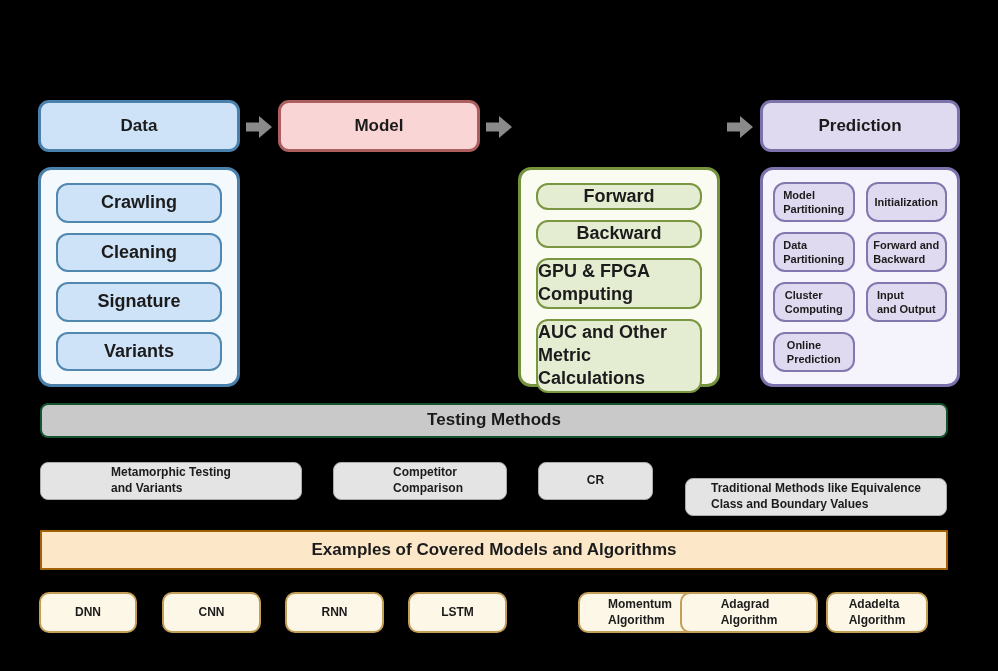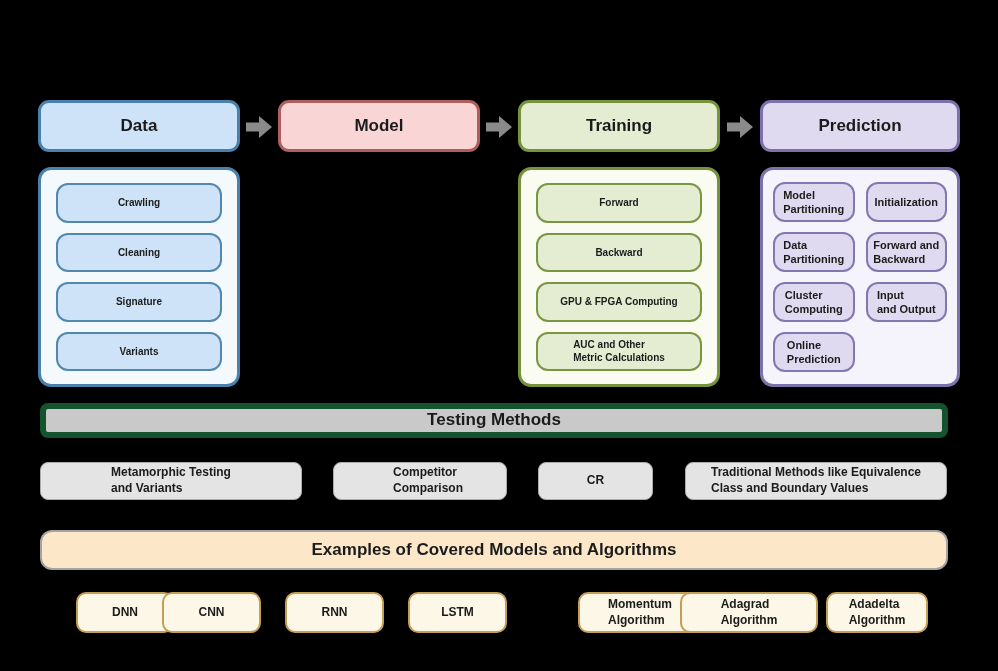--- a/index.html
+++ b/index.html
@@ -24,38 +24,38 @@
   }
   .stage-container{
     position:absolute;top:167px;left:0;right:0;height:220px;box-sizing:border-box;
     background:var(--cont);border:3px solid var(--bd);border-radius:13px;
     padding:13px 15px;display:flex;flex-direction:column;gap:10px;
   }
   .item{
     flex:1;box-sizing:border-box;background:var(--fill);
     border:2px solid var(--ibd);border-radius:12px;
     display:flex;align-items:center;justify-content:center;
-    font-size:10px;font-weight:bold;
+    font-size:18px;font-weight:bold;
   }
   .grid-container{
     display:grid;grid-template-columns:1fr 1fr;column-gap:11px;row-gap:10px;
     padding:12px 10px;
   }
   .grid-container .item{flex:none;font-size:11px;}
   .grid-container .item.small{font-size:9.5px;}
 
   .arrow{position:absolute;top:116px;width:26px;height:22px;}
 
   .band{
     position:absolute;left:40px;width:908px;box-sizing:border-box;
     display:flex;align-items:center;justify-content:center;
     font-weight:bold;font-size:17px;
   }
-  .band.testing{top:403px;height:35px;background:#c9c9c9;border:6px solid #14532d;border-radius:8px;}
-  .band.examples{top:530px;height:40px;background:#fce8c9;border:2px solid #a3a3a3;border-radius:12px;}
+  .band.testing{top:403px;height:35px;background:#c9c9c9;border:2px solid #14532d;border-radius:8px;}
+  .band.examples{top:530px;height:40px;background:#fce8c9;border:2px solid #a16207;border-radius:1px;}
 
   .chip{
     position:absolute;box-sizing:border-box;
     display:flex;align-items:center;justify-content:center;
     font-weight:bold;font-size:12px;
   }
   .chip.gray{top:462px;height:38px;background:#e4e4e4;border:1.5px solid #ababab;border-radius:8px;}
   .chip.tan {top:592px;height:41px;background:#fdf7e8;border:2px solid #c39e56;border-radius:10px;}
 </style>
 </head>
@@ -83,23 +83,20 @@
     </div>
   </div>
 
   <div class="stage t-red" style="left:278px;width:202px;">
     <div class="stage-header">
       <span class="lbl">Model</span>
     </div>
   </div>
 
   <div class="stage t-green" style="left:518px;width:202px;">
-    <div class="stage-header">
-      <span class="lbl">Training</span>
-    </div>
     <div class="stage-container">
       <div class="item">
           <span class="lbl">Forward</span>
         </div>
       <div class="item">
           <span class="lbl">Backward</span>
         </div>
       <div class="item">
           <span class="lbl">GPU &amp; FPGA Computing</span>
         </div>
@@ -163,30 +160,30 @@
     <span class="lbl">Metamorphic Testing
 and Variants</span>
   </div>
   <div class="chip gray" style="left:333px;width:174px;padding-left:16px;">
     <span class="lbl">Competitor
 Comparison</span>
   </div>
   <div class="chip gray" style="left:538px;width:115px;">
     <span class="lbl">CR</span>
   </div>
-  <div class="chip gray" style="left:685px;width:262px;">
+  <div class="chip gray" style="left:685px;width:262px;margin-top:16px;">
     <span class="lbl">Traditional Methods like Equivalence
 Class and Boundary Values</span>
   </div>
 
   <div class="band examples">
     <span class="lbl">Examples of Covered Models and Algorithms</span>
   </div>
 
-  <div class="chip tan" style="left:39px;width:98px;margin-left:37px;">
+  <div class="chip tan" style="left:39px;width:98px;">
     <span class="lbl">DNN</span>
   </div>
   <div class="chip tan" style="left:162px;width:99px;">
     <span class="lbl">CNN</span>
   </div>
   <div class="chip tan" style="left:285px;width:99px;">
     <span class="lbl">RNN</span>
   </div>
   <div class="chip tan" style="left:408px;width:99px;">
     <span class="lbl">LSTM</span>

